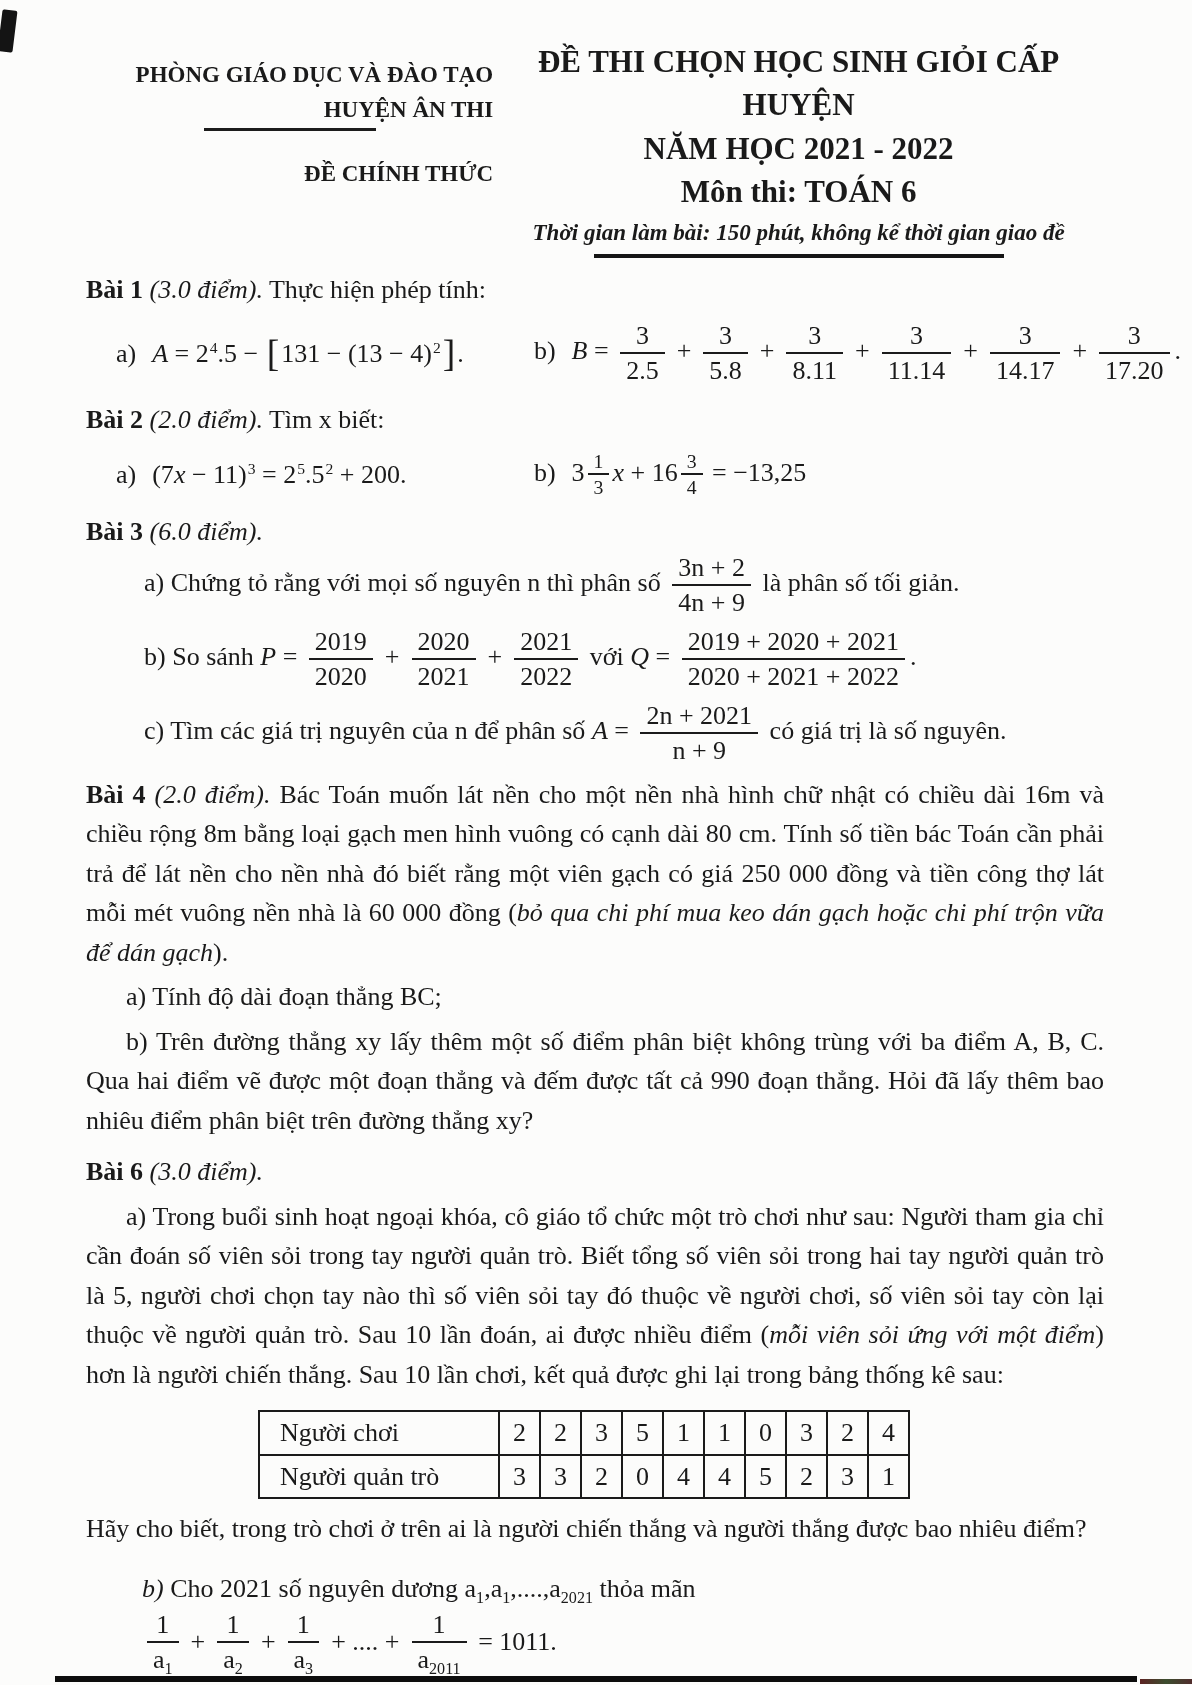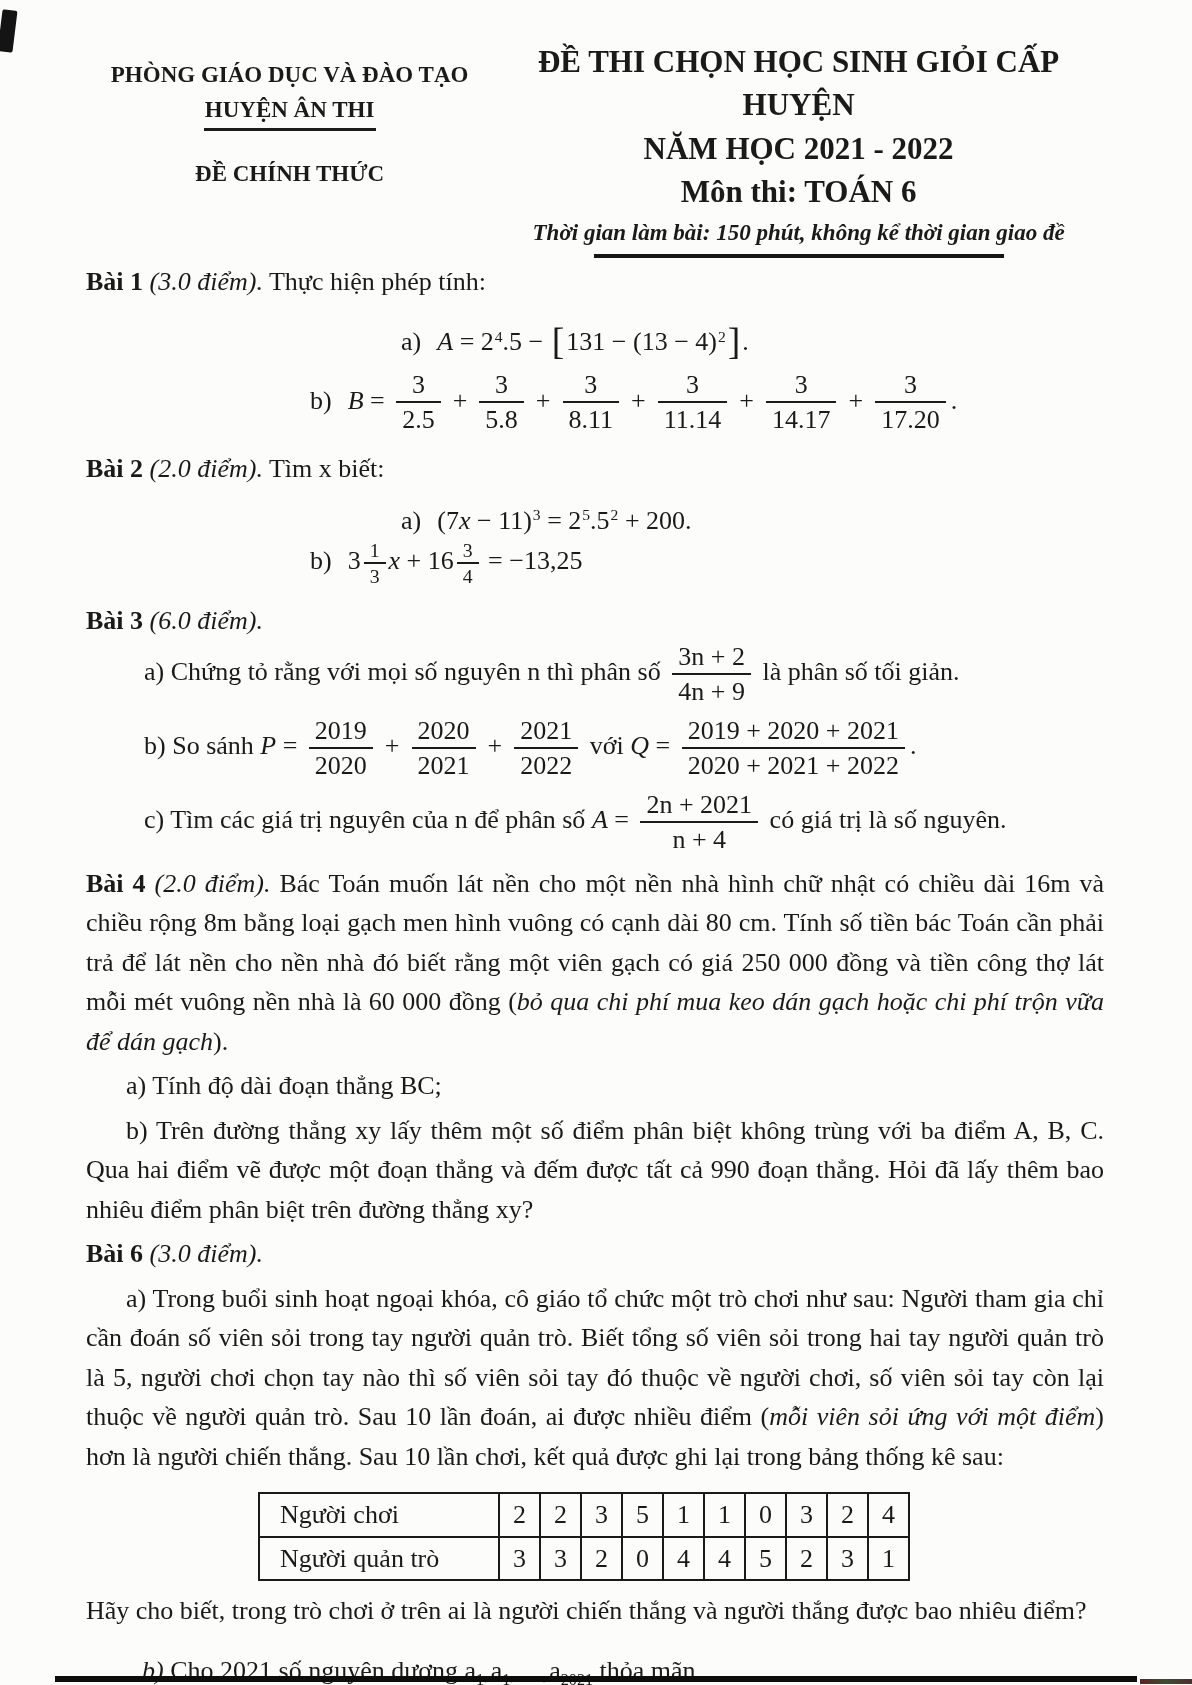--- a/index.html
+++ b/index.html
@@ -7,36 +7,36 @@
     width:1192px;height:1685px;overflow:hidden;background:#fcfcfb;color:#1a1a1a;
     font-family:"Liberation Serif","DejaVu Serif",serif;font-size:26px;line-height:1.52;
   }
   .page{position:relative;width:100%;height:100%;box-sizing:border-box;padding:40px 88px 0 86px;}
   
   .art-topleft{position:absolute;left:0;top:10px;width:15px;height:42px;background:#141414;transform:rotate(7deg);border-radius:2px;}
   .art-bottombar{position:absolute;left:55px;bottom:3px;width:1082px;height:6px;background:#0d0d0d;}
   .art-bottomright{position:absolute;right:0;bottom:1px;width:52px;height:5px;background:linear-gradient(90deg,#5d2323,#3c4d2e,#512d2d);}
   
   .header{display:flex;}
-  .header-left{width:40%;text-align:center;padding-top:18px;}
+  .header-left{width:40%;text-align:right;padding-top:18px;}
   .hl{font-weight:700;font-size:23px;line-height:1.5;}
   .left-underline{width:172px;border-bottom:3px solid #1c1c1c;margin:1px auto 0;}
   .hl3{margin-top:26px;}
   .header-right{width:60%;text-align:center;}
   .hr{font-weight:700;font-size:31px;line-height:1.4;}
   .hr4{font-weight:700;font-style:italic;font-size:23px;margin-top:2px;}
   .right-underline{width:410px;border-bottom:4px solid #151515;margin:3px auto 0;}
   
-  .title{margin:4px 0 2px;}
+  .title{margin:12px 0 2px;}
   .blabel{font-weight:700;}
   .pts{font-style:italic;}
   .para{margin:5px 0;text-align:justify;}
   .indent{text-indent:40px;}
   .sub-item{margin:0 0 9px 58px;text-align:left;}
-  .formula-row{display:flex;align-items:center;margin:12px 0 14px;flex-direction:column;}
+  .formula-row{display:flex;align-items:center;margin:12px 0 14px;}
   .ha{width:44%;padding-left:30px;box-sizing:border-box;}
   .hb{width:56%;}
   .plabel{margin-right:16px;}
   
   .math{white-space:nowrap;}
   .var{font-style:italic;}
   .frac{display:inline-block;vertical-align:middle;text-align:center;margin:0 5px;line-height:1.15;}
   .frac .n{display:block;padding:0 6px 1px;}
   .frac .d{display:block;border-top:2px solid #1b1b1b;padding:2px 6px 0;}
   .frac.sm{font-size:0.76em;margin:0 3px;line-height:1.05;}
@@ -95,21 +95,21 @@
   </div>
 
   <p class="title"><b class="blabel">Bài 3</b> <i class="pts">(6.0 điểm).</i></p>
   <div class="sub-item">
     <span>a)</span><span> Chứng tỏ rằng với mọi số nguyên n thì phân số </span><span class="frac"><span class="n">3n + 2</span><span class="d">4n + 9</span></span><span> là phân số tối giản.</span>
   </div>
   <div class="sub-item">
     <span>b)</span><span> So sánh </span><span class="var">P</span><span> = </span><span class="frac"><span class="n">2019</span><span class="d">2020</span></span><span class="op">+</span><span class="frac"><span class="n">2020</span><span class="d">2021</span></span><span class="op">+</span><span class="frac"><span class="n">2021</span><span class="d">2022</span></span><span> với </span><span class="var">Q</span><span> = </span><span class="frac"><span class="n">2019 + 2020 + 2021</span><span class="d">2020 + 2021 + 2022</span></span><span>.</span>
   </div>
   <div class="sub-item">
-    <span>c)</span><span> Tìm các giá trị nguyên của n để phân số </span><span class="var">A</span><span> = </span><span class="frac"><span class="n">2n + 2021</span><span class="d">n + 4</span></span><span> có giá trị là số nguyên.</span>
+    <span>c)</span><span> Tìm các giá trị nguyên của n để phân số </span><span class="var">A</span><span> = </span><span class="frac"><span class="n">2n + 2021</span><span class="d">n + 9</span></span><span> có giá trị là số nguyên.</span>
   </div>
 
   <p class="para"><b class="blabel">Bài 4</b> <i class="pts">(2.0 điểm).</i><span> Bác Toán muốn lát nền cho một nền nhà hình chữ nhật có chiều dài 16m và chiều rộng 8m bằng loại gạch men hình vuông có cạnh dài 80 cm. Tính số tiền bác Toán cần phải trả để lát nền cho nền nhà đó biết rằng một viên gạch có giá 250 000 đồng và tiền công thợ lát mỗi mét vuông nền nhà là 60 000 đồng (</span><i>bỏ qua chi phí mua keo dán gạch hoặc chi phí trộn vữa để dán gạch</i><span>).</span></p>
 
   <p class="para indent"><span>a)</span><span> Tính độ dài đoạn thẳng BC;</span></p>
   <p class="para indent"><span>b)</span><span> Trên đường thẳng xy lấy thêm một số điểm phân biệt không trùng với ba điểm A, B, C. Qua hai điểm vẽ được một đoạn thẳng và đếm được tất cả 990 đoạn thẳng. Hỏi đã lấy thêm bao nhiêu điểm phân biệt trên đường thẳng xy?</span></p>
 
   <p class="title"><b class="blabel">Bài 6</b> <i class="pts">(3.0 điểm).</i></p>
   <p class="para indent"><span>a)</span><span> Trong buổi sinh hoạt ngoại khóa, cô giáo tổ chức một trò chơi như sau: Người tham gia chỉ cần đoán số viên sỏi trong tay người quản trò. Biết tổng số viên sỏi trong hai tay người quản trò là 5, người chơi chọn tay nào thì số viên sỏi tay đó thuộc về người chơi, số viên sỏi tay còn lại thuộc về người quản trò. Sau 10 lần đoán, ai được nhiều điểm (</span><i>mỗi viên sỏi ứng với một điểm</i><span>) hơn là người chiến thắng. Sau 10 lần chơi, kết quả được ghi lại trong bảng thống kê sau:</span></p>
 

